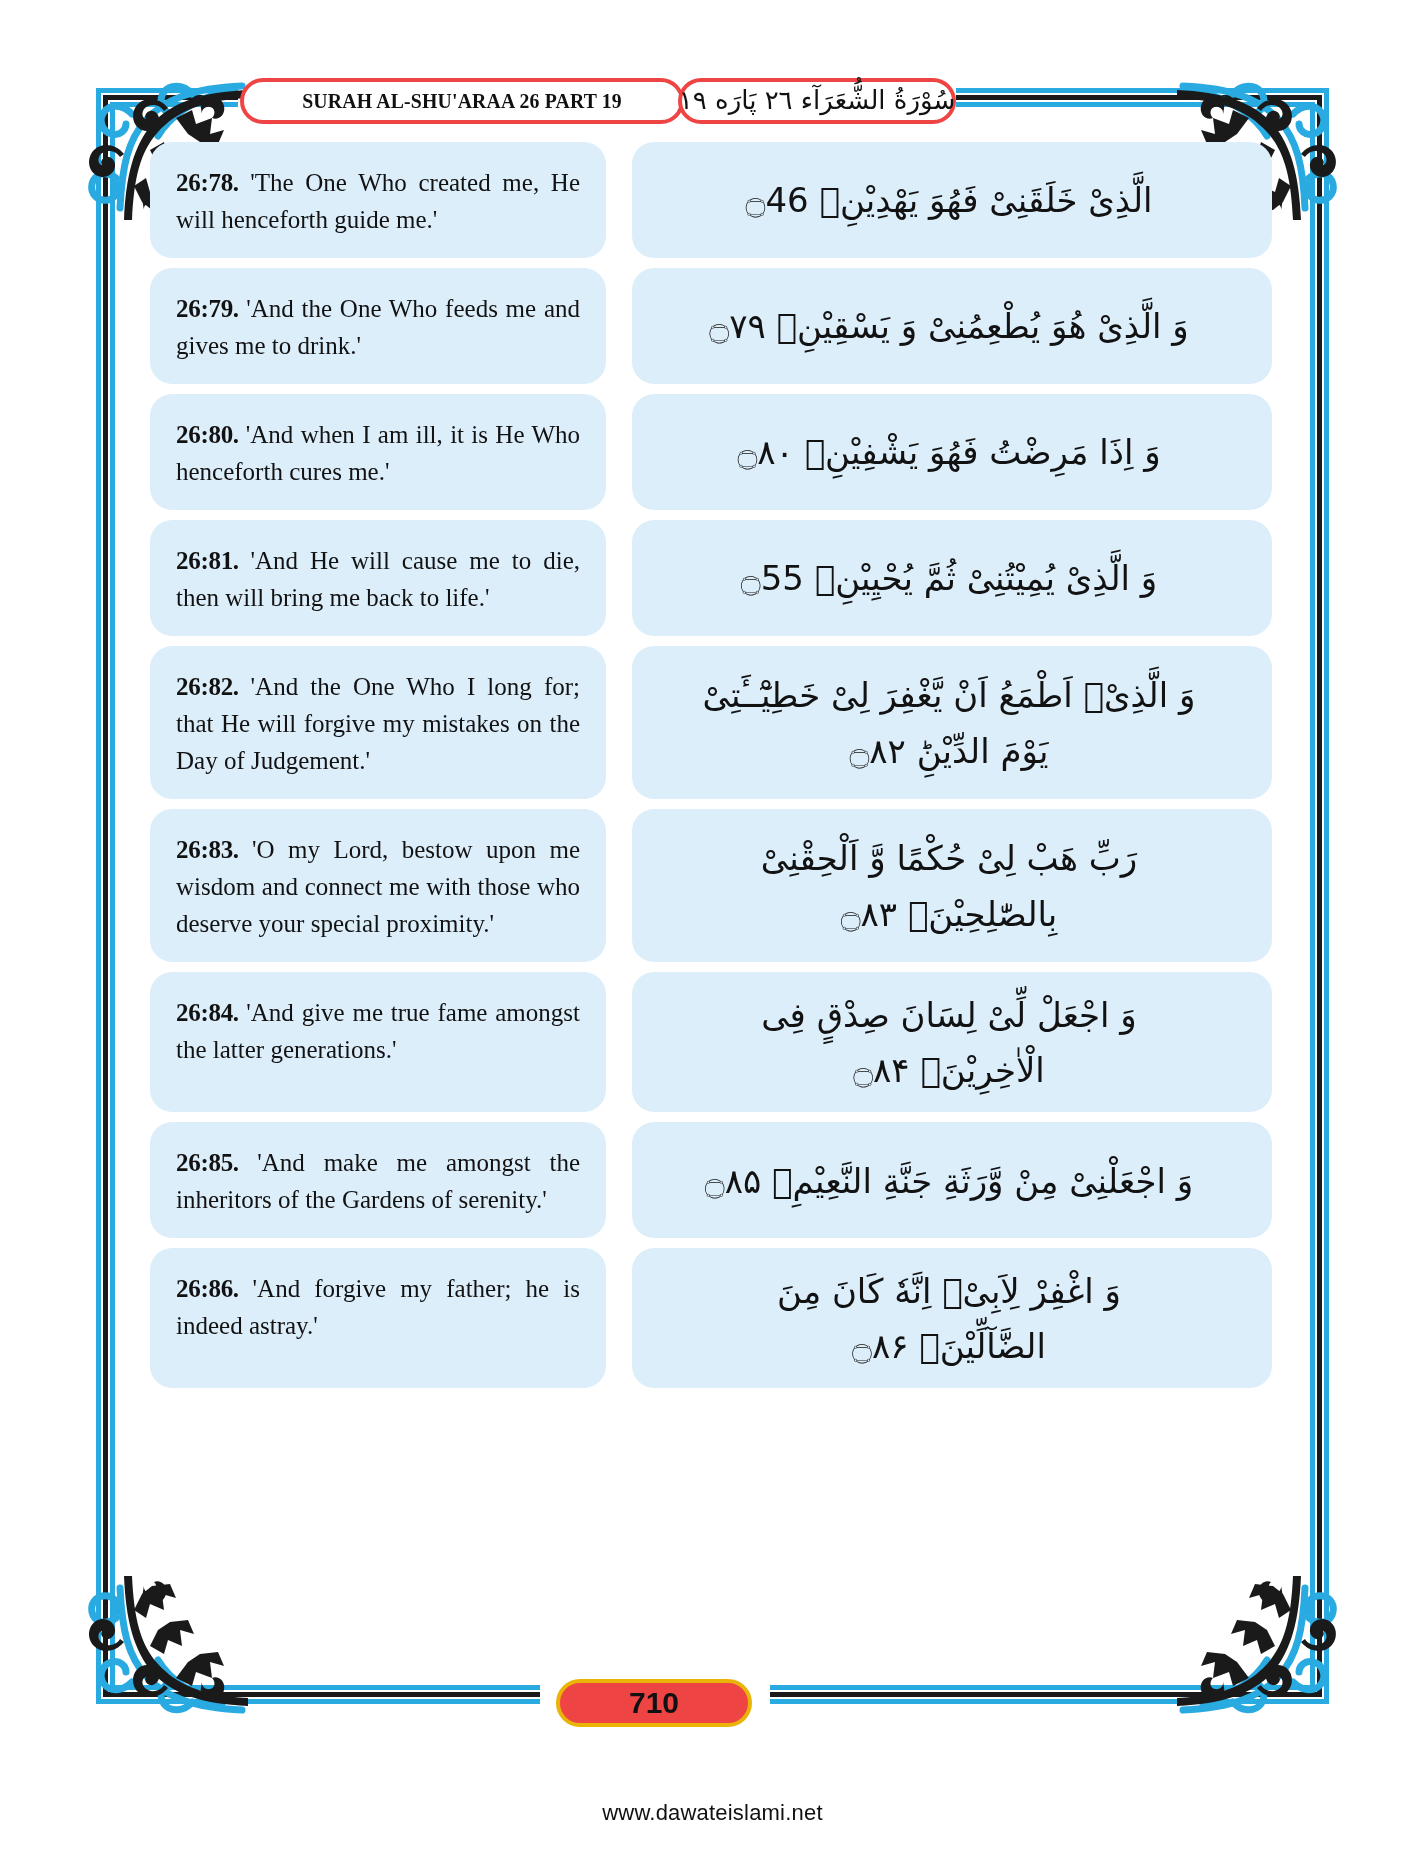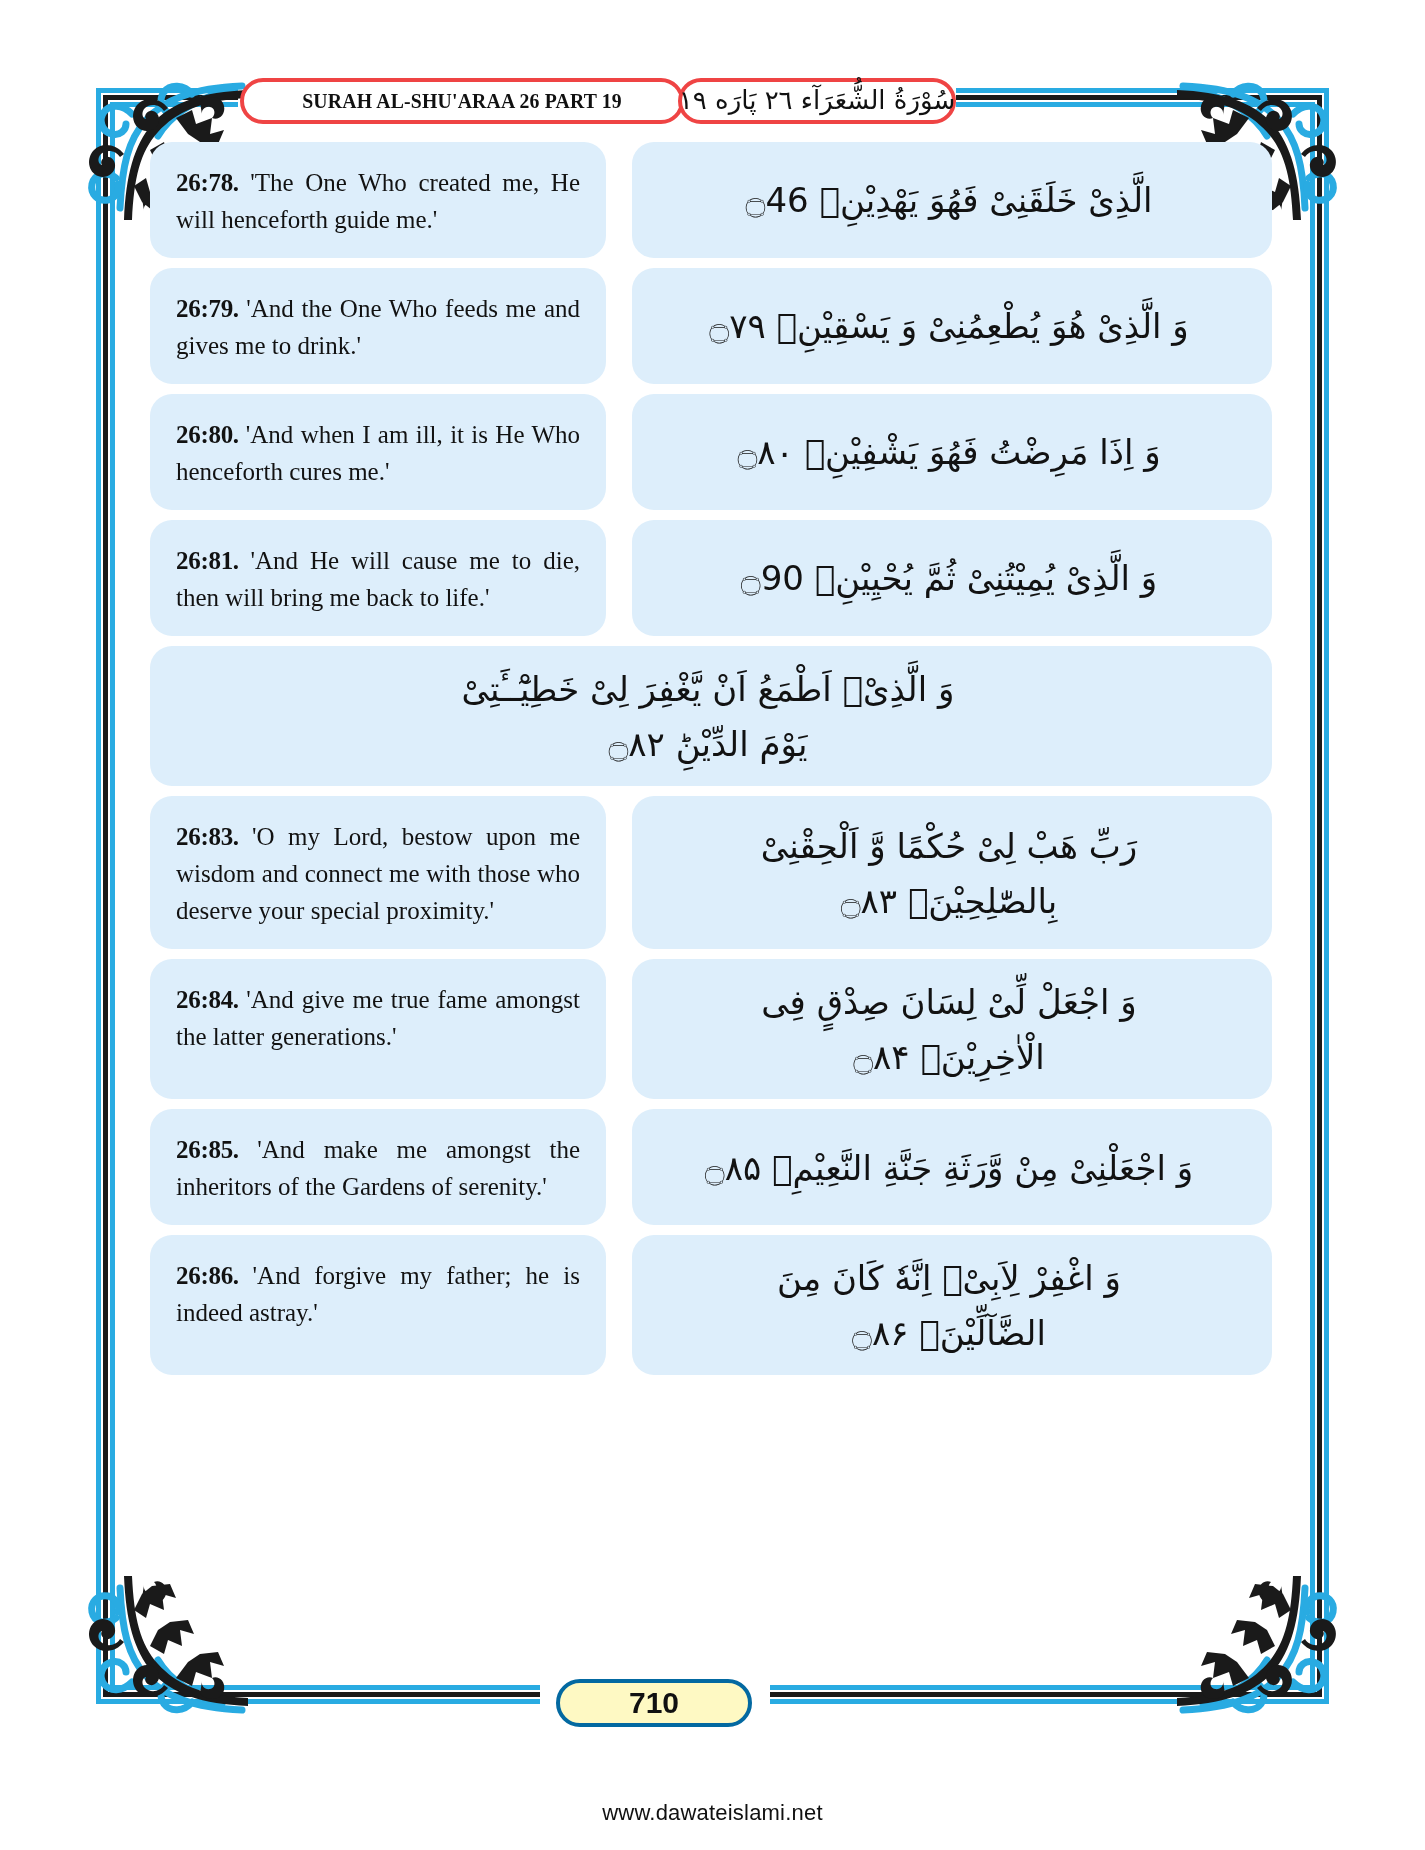--- a/index.html
+++ b/index.html
@@ -157,22 +157,22 @@
   }
   .panel-ar span { display: block; }
 
   
   .footer-pill {
     position: absolute;
     left: 556px;
     top: 1679px;
     width: 196px;
     height: 48px;
-    background: #fef9c3;
-    border: 4px solid #0369a1;
+    background: #ef4444;
+    border: 4px solid #eab308;
     border-radius: 26px;
     box-sizing: border-box;
     display: flex;
     align-items: center;
     justify-content: center;
   }
   .footer-pagenum {
     font-family: "Liberation Sans", sans-serif;
     font-weight: bold;
     font-size: 30px;
@@ -337,25 +337,29 @@
         <span>وَ اِذَا مَرِضْتُ فَهُوَ یَشْفِیْنِ۪ ۝۸۰</span>
       </div>
     </div>
 
     <div class="verse-row">
       <div class="panel panel-en">
         <span class="vnum">26:81. </span>
         <span>'And He will cause me to die, then will bring me back to life.'</span>
       </div>
       <div class="panel panel-ar">
-        <span>وَ الَّذِیْ یُمِیْتُنِیْ ثُمَّ یُحْیِیْنِۙ ۝90</span>
-      </div>
-    </div>
-
-    <div class="verse-row">
+        <span>وَ الَّذِیْ یُمِیْتُنِیْ ثُمَّ یُحْیِیْنِۙ ۝55</span>
+      </div>
+    </div>
+
+    <div class="verse-row">
+      <div class="panel panel-en">
+        <span class="vnum">26:82. </span>
+        <span>'And the One Who I long for; that He will forgive my mistakes on the Day of Judgement.'</span>
+      </div>
       <div class="panel panel-ar">
         <span>وَ الَّذِیْۤ اَطْمَعُ اَنْ یَّغْفِرَ لِیْ خَطِیْٓــَٔتِیْ</span>
         <span>یَوْمَ الدِّیْنِؕ ۝۸۲</span>
       </div>
     </div>
 
     <div class="verse-row">
       <div class="panel panel-en">
         <span class="vnum">26:83. </span>
         <span>'O my Lord, bestow upon me wisdom and connect me with those who deserve your special proximity.'</span>

